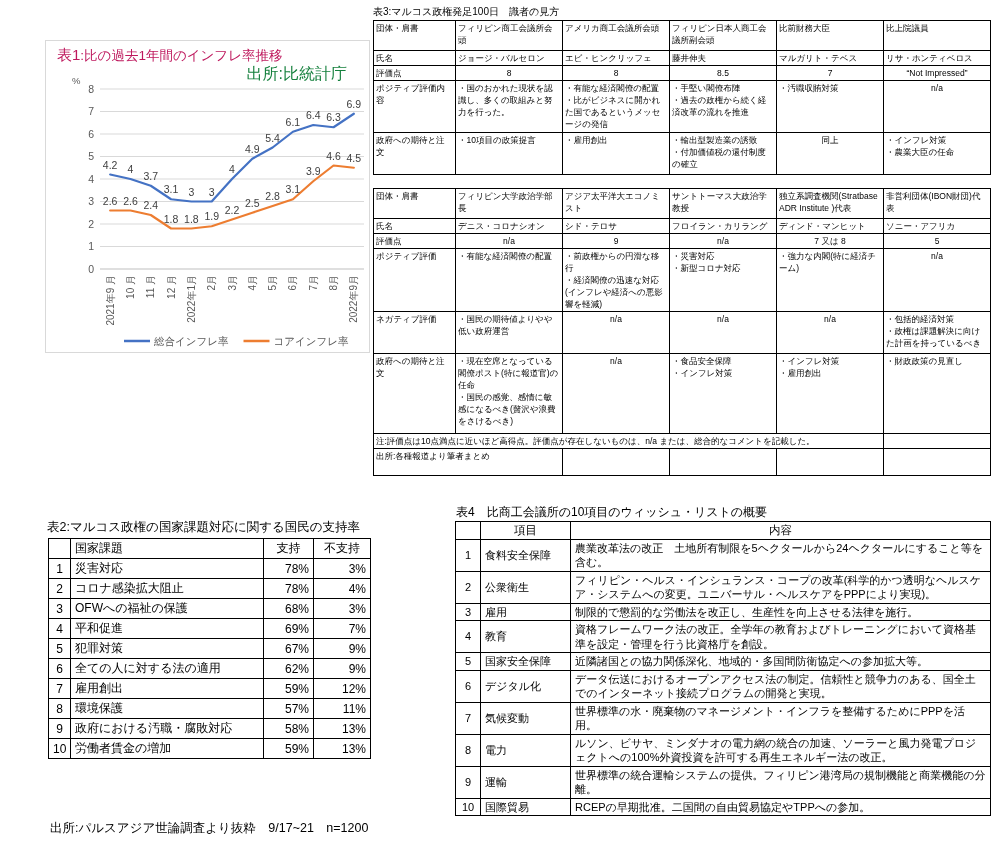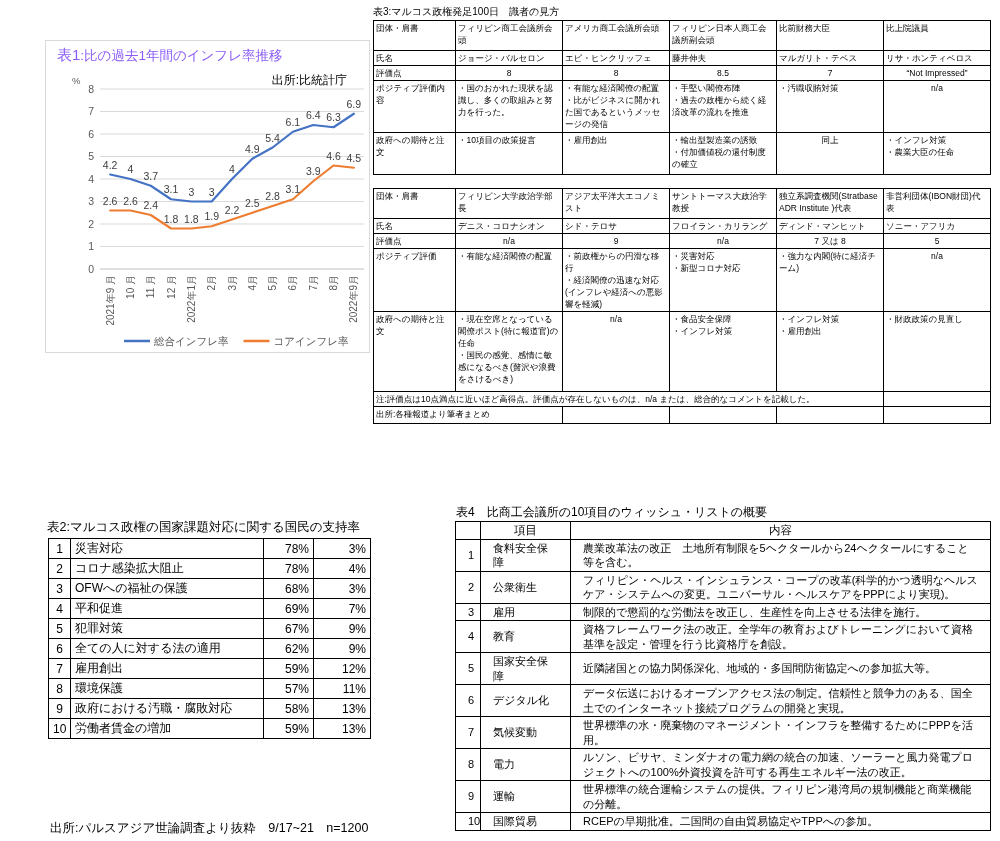--- a/index.html
+++ b/index.html
@@ -5,23 +5,23 @@
   *{margin:0;padding:0;box-sizing:border-box;}
   html,body{width:1000px;height:841px;background:#ffffff;
     font-family:"Liberation Sans","DejaVu Sans",sans-serif;color:#000;}
   body{position:relative;overflow:hidden;}
   .abs{position:absolute;}
   table{border-collapse:collapse;table-layout:fixed;width:100%;}
   td,th{border:1px solid #000;font-weight:normal;}
 
   
   #chart-box{left:45px;top:40px;width:325px;height:313px;border:1px solid #d9d9d9;background:#fff;}
-  #chart-title{left:11px;top:5px;font-size:13.5px;color:#8b5cf6;white-space:nowrap;}
+  #chart-title{left:11px;top:5px;font-size:13.5px;color:#be185d;white-space:nowrap;}
   #chart-title .tlabel{font-size:15px;}
-  #chart-source{right:22px;top:23px;font-size:12px;color:#000000;margin-top:8px;}
+  #chart-source{right:22px;top:23px;font-size:16px;color:#15803d;}
   #chart-yunit{left:26px;top:34px;font-size:9.5px;color:#595959;}
   #chart-svg-mount{left:0;top:0;width:325px;height:313px;}
 
   
   #t3{left:373px;top:4px;width:617px;}
   #t3-title{font-size:10px;height:16px;line-height:15px;}
   .t3t{border:1.5px solid #000;}
   .t3t td{font-size:8.5px;line-height:12px;padding:1px 2px;vertical-align:top;
     white-space:pre-wrap;word-break:break-all;}
   .t3t td.c{text-align:center;}
@@ -32,21 +32,21 @@
   #t2{left:48px;top:538px;width:322px;}
   #t2 td,#t2 th{font-size:12px;height:20px;padding:0 4px;vertical-align:middle;overflow:hidden;white-space:nowrap;}
   #t2 .c{text-align:center;}
   #t2 .r{text-align:right;}
   #t2-src{left:50px;top:820px;font-size:12.5px;}
 
   
   #t4-title{left:456px;top:504px;font-size:12px;}
   #t4{left:455px;top:521px;width:535px;}
   #t4{border:1.5px solid #000;}
-  #t4 td,#t4 th{font-size:11px;line-height:14.5px;padding:1px 12px;vertical-align:middle;}
+  #t4 td,#t4 th{font-size:11px;line-height:14.5px;padding:1px 4px;vertical-align:middle;}
   #t4 .c{text-align:center;}
   #t4 th{text-align:center;font-size:11.5px;}
 </style>
 </head>
 <body>
 
 <div id="chart-box" class="abs">
   <div id="chart-svg-mount" class="abs"><svg viewBox="0 0 325 313" width="325" height="313">
         <g>
           <line x1="54" y1="228" x2="318" y2="228" stroke="#bfbfbf" stroke-width="1"></line>
@@ -223,56 +223,71 @@
         <tr style="height: 52px;">
           <td>ポジティブ評価</td>
           <td>・有能な経済閣僚の配置</td>
           <td>・前政権からの円滑な移行
 ・経済閣僚の迅速な対応(インフレや経済への悪影響を軽減)</td>
           <td>・災害対応
 ・新型コロナ対応</td>
           <td>・強力な内閣(特に経済チーム)</td>
           <td class="c">n/a</td>
         </tr>
+        <tr style="height: 42px;">
+          <td>ネガティブ評価</td>
+          <td>・国民の期待値よりやや低い政府運営</td>
+          <td class="c">n/a</td>
+          <td class="c">n/a</td>
+          <td class="c">n/a</td>
+          <td>・包括的経済対策
+・政権は課題解決に向けた計画を持っているべき</td>
+        </tr>
         <tr style="height: 80px;">
           <td>政府への期待と注文</td>
           <td>・現在空席となっている閣僚ポスト(特に報道官)の任命
 ・国民の感覚、感情に敏感になるべき(贅沢や浪費をさけるべき)</td>
           <td class="c">n/a</td>
           <td>・食品安全保障
 ・インフレ対策</td>
           <td>・インフレ対策
 ・雇用創出</td>
           <td>・財政政策の見直し</td>
         </tr>
         <tr style="height: 15px;">
           <td colspan="5">注:評価点は10点満点に近いほど高得点。評価点が存在しないものは、n/a または、総合的なコメントを記載した。</td>
           <td></td>
         </tr>
-        <tr style="height: 17px;">
+        <tr style="height: 27px;">
           <td colspan="2">出所:各種報道より筆者まとめ</td>
           <td></td>
           <td></td>
           <td></td>
           <td></td>
         </tr>
       </tbody>
   </table>
 </div>
 
 <div id="t2-title" class="abs">表2:マルコス政権の国家課題対応に関する国民の支持率</div>
 <div id="t2" class="abs">
   <table>
     <colgroup>
         <col style="width:22px">
         <col style="width:193px">
         <col style="width:50px">
         <col style="width:57px">
       </colgroup>
     <tbody id="t2body">
+        <tr>
+          <td></td>
+          <td>国家課題</td>
+          <td class="c">支持</td>
+          <td class="c">不支持</td>
+        </tr>
         <tr>
           <td class="c">1</td>
           <td>災害対応</td>
           <td class="r">78%</td>
           <td class="r">3%</td>
         </tr>
         <tr>
           <td class="c">2</td>
           <td>コロナ感染拡大阻止</td>
           <td class="r">78%</td>

